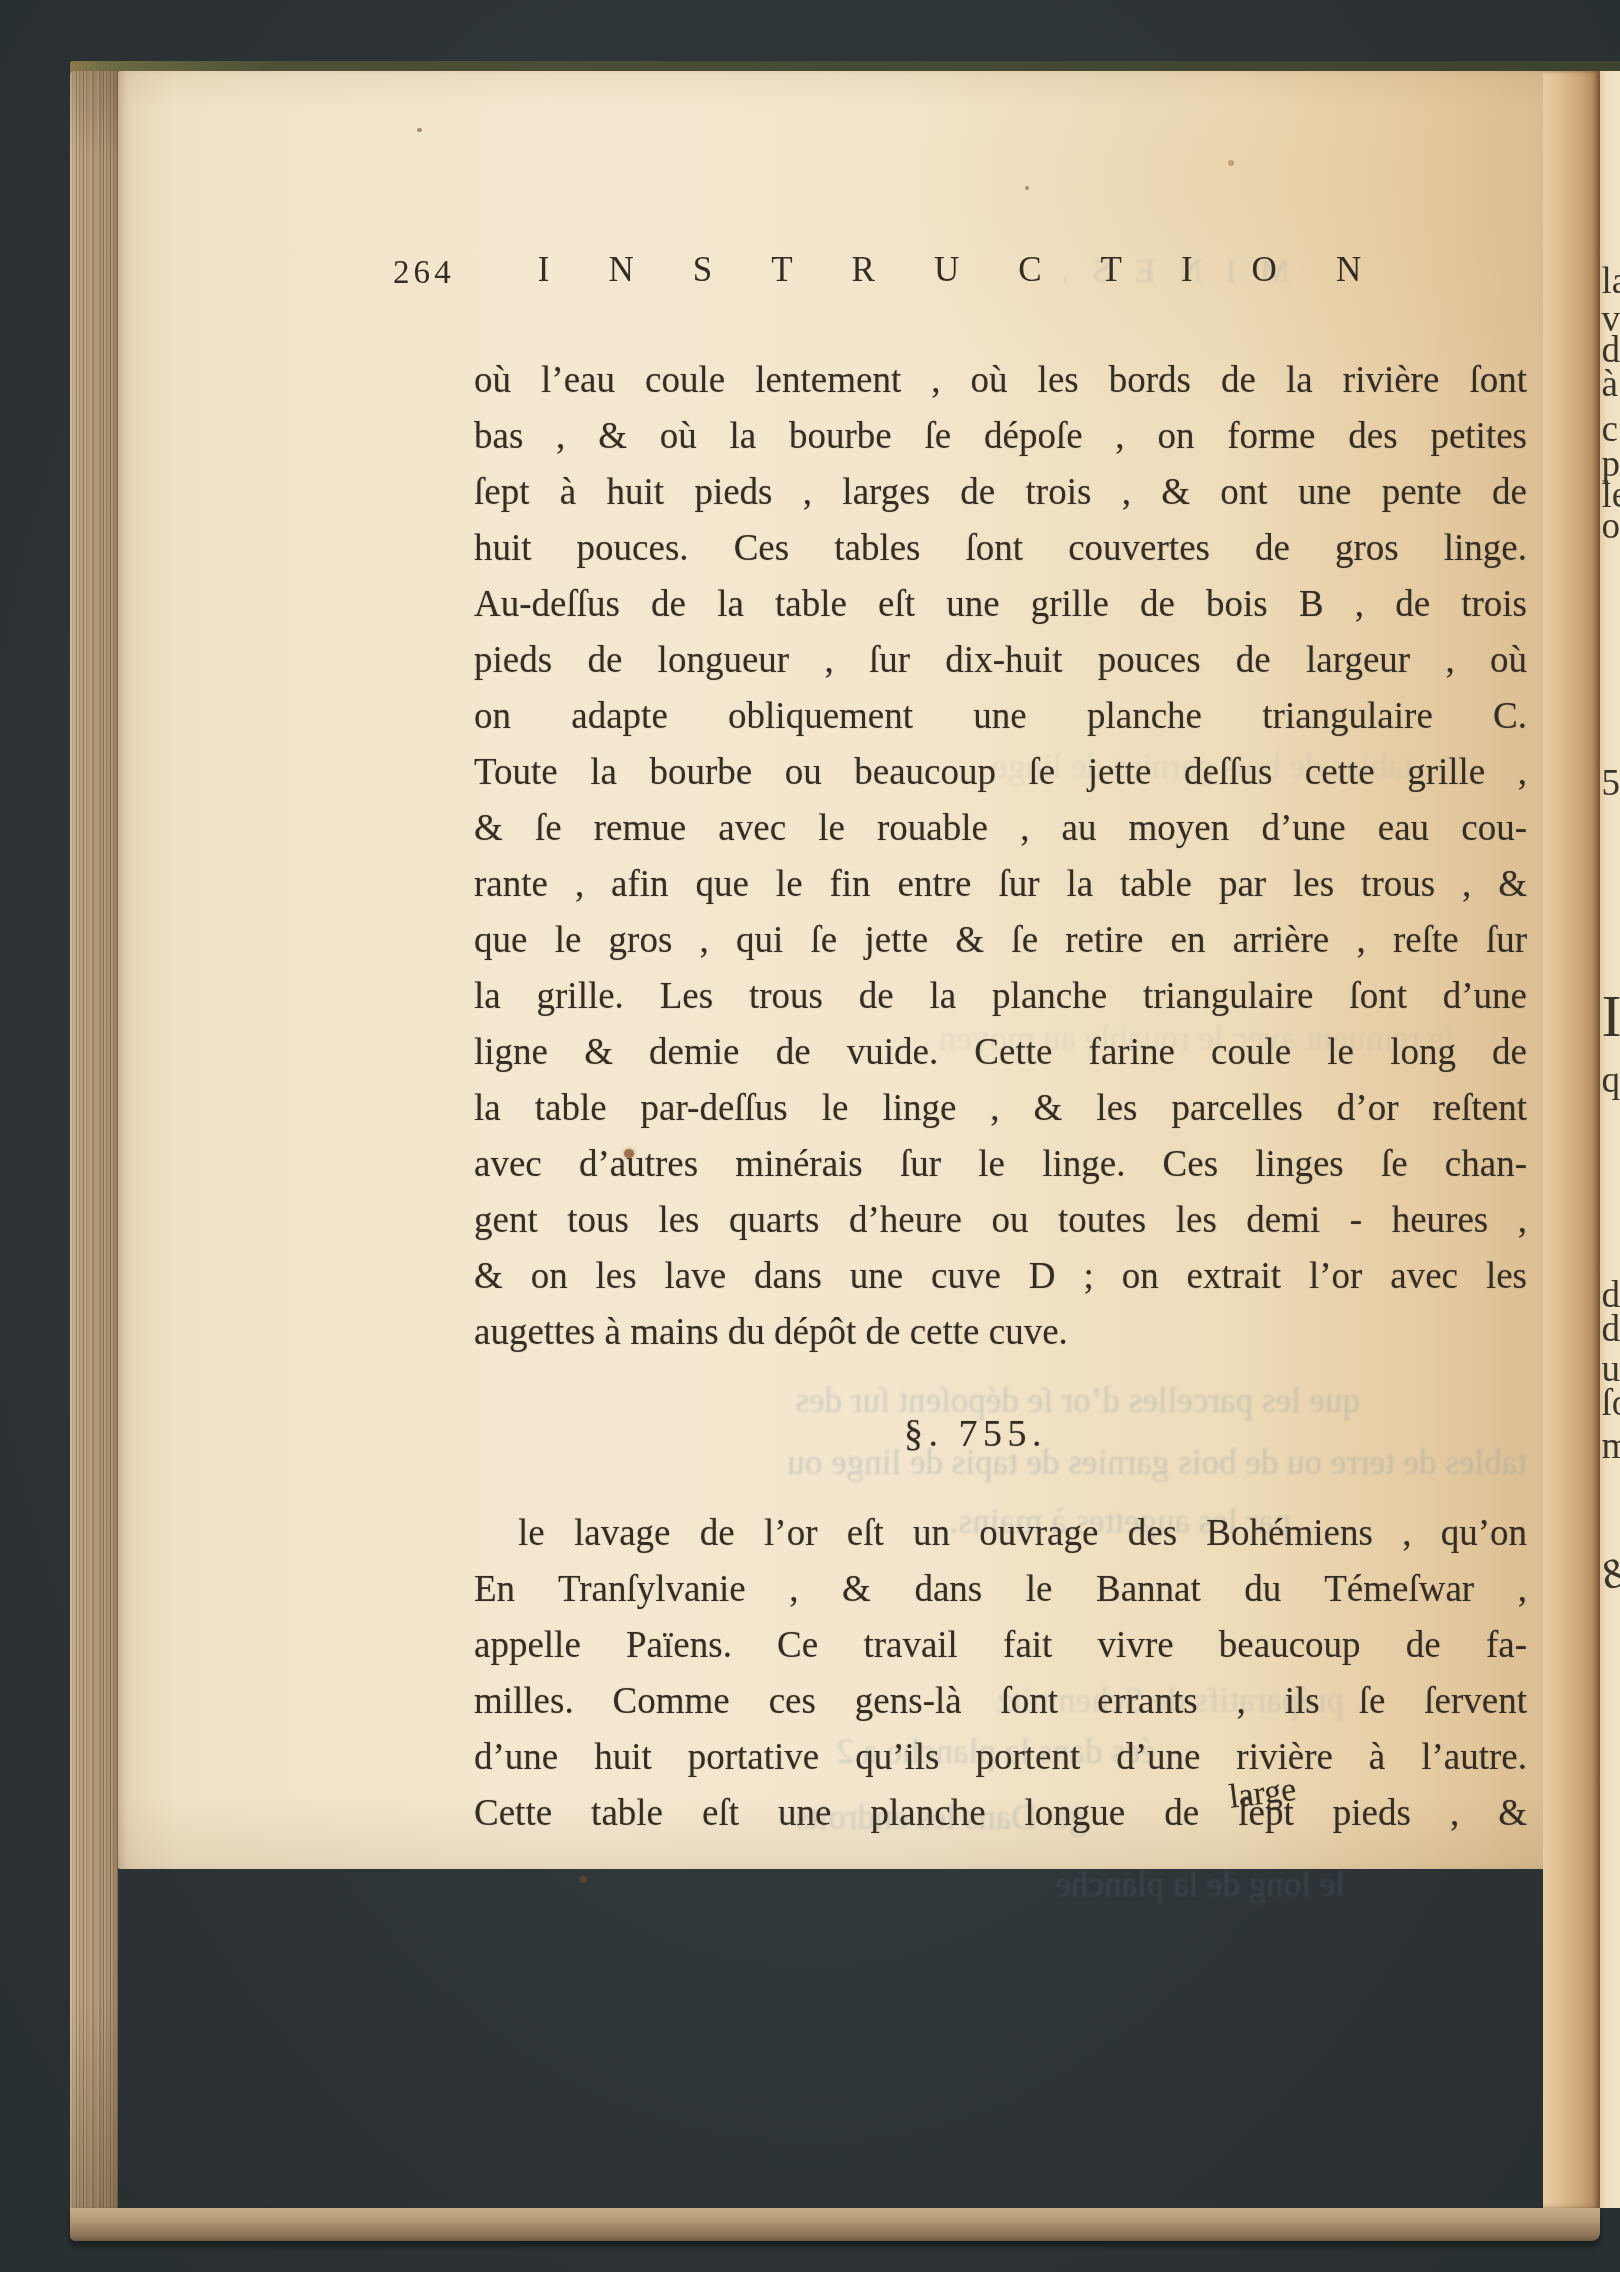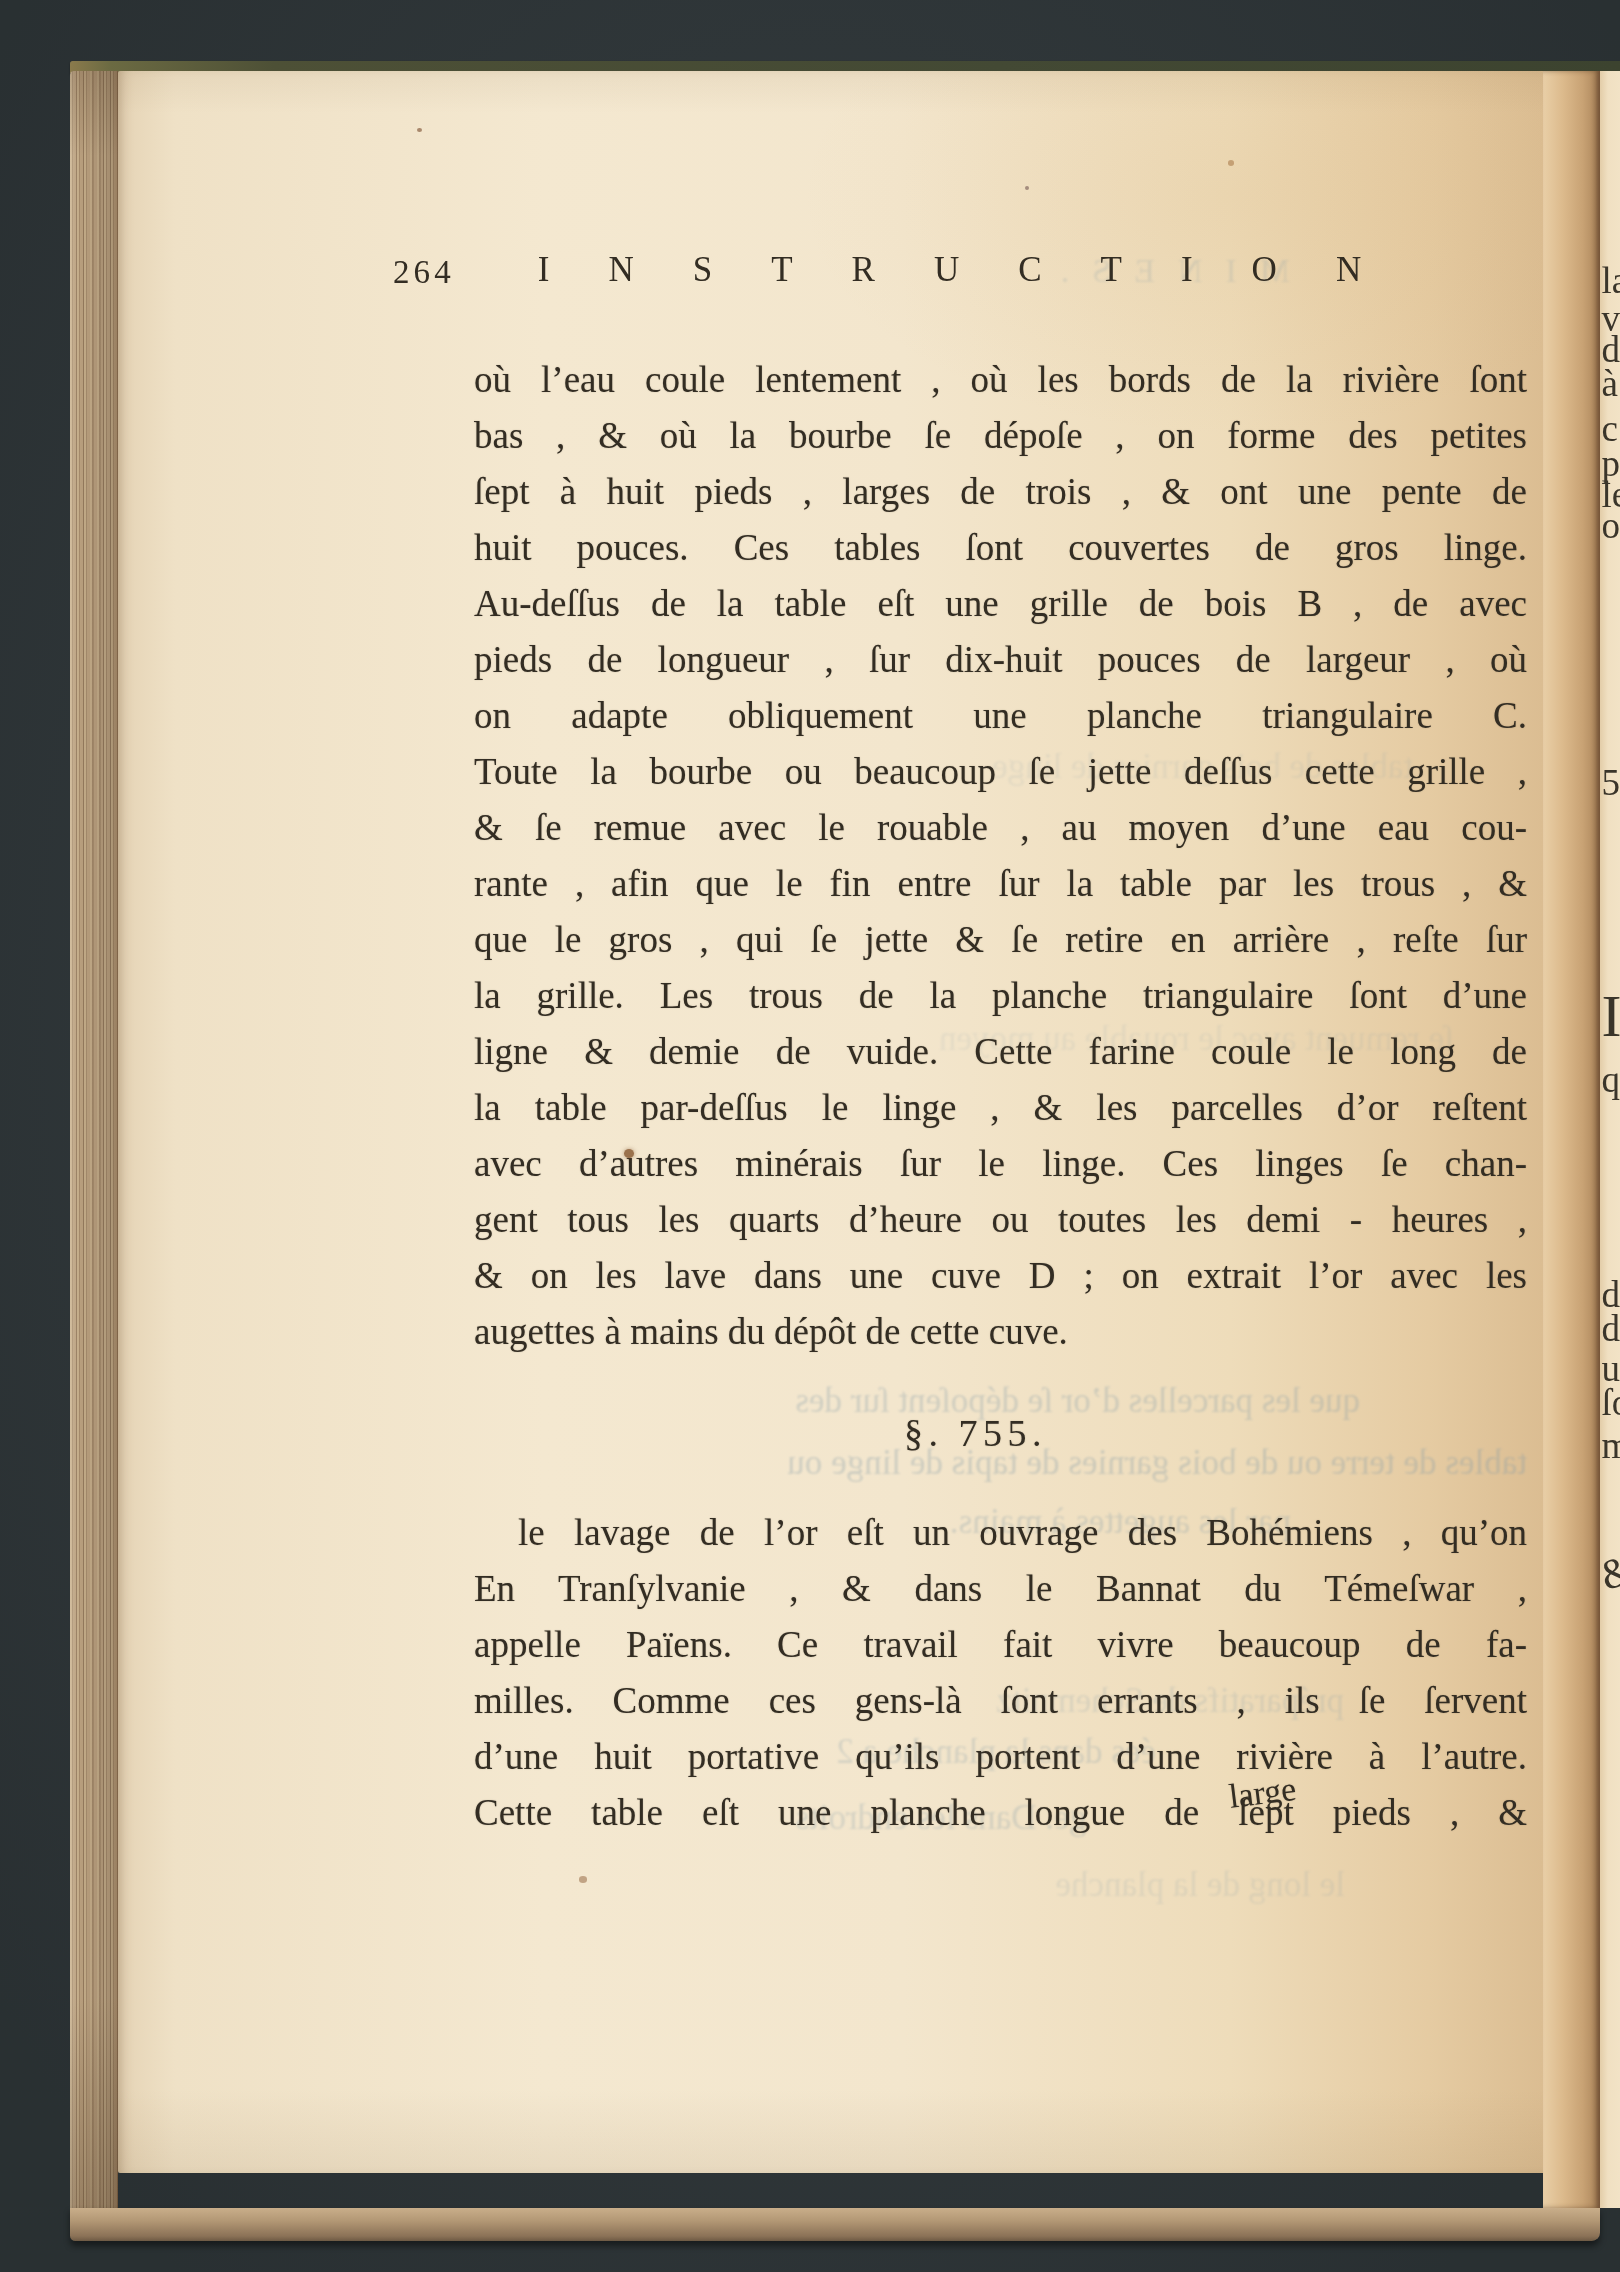--- a/index.html
+++ b/index.html
@@ -28,21 +28,21 @@
   }
   
   .bottom-edge{
     position:absolute;left:70px;top:2208px;width:1530px;height:33px;
     background:linear-gradient(180deg,#c9ae8a 0,#b29774 40%,#8b7257 85%,#6e5a44 100%);
     border-radius:0 0 8.2px 5.5px;
     box-shadow:0 4.1px 6.8px rgba(0,0,0,.45);
   }
   
   .page{
-    position:absolute;left:118px;top:71px;width:1425px;height:2102px;
+    position:absolute;left:118px;top:71px;width:1425px;height:1798px;
     background:
       radial-gradient(ellipse 613px 341px at 78% 6%, rgba(205,160,95,.12), rgba(0,0,0,0) 70%),
       linear-gradient(180deg, rgba(120,90,50,.08) 0, rgba(0,0,0,0) 2%, rgba(0,0,0,0) 96%, rgba(120,90,50,.10) 100%),
       linear-gradient(90deg,#e5d3b5 0,#efe1c6 4%,#f4e8d0 30%,#f3e6cd 55%,#eedcba 78%,#e5cba2 92%,#dbbd92 100%),
       #f2e5cc;
     box-shadow:inset 9.5px 0 12.3px -8.2px rgba(90,60,30,.35);
     border-radius:2px 0 0 2px;
     color:#332d23;
   }
   
@@ -111,21 +111,21 @@
 
     <div class="page-number">264</div>
 
     <div class="running-header">INSTRUCTION</div>
 
     <div class="para para1">
         <div class="tline">où l’eau coule lentement , où les bords de la rivière ſont</div>
         <div class="tline">bas , &amp; où la bourbe ſe dépoſe , on forme des petites</div>
         <div class="tline">ſept à huit pieds , larges de trois , &amp; ont une pente de</div>
         <div class="tline">huit pouces. Ces tables ſont couvertes de gros linge.</div>
-        <div class="tline">Au-deſſus de la table eſt une grille de bois B , de avec</div>
+        <div class="tline">Au-deſſus de la table eſt une grille de bois B , de trois</div>
         <div class="tline">pieds de longueur , ſur dix-huit pouces de largeur , où</div>
         <div class="tline">on adapte obliquement une planche triangulaire C.</div>
         <div class="tline">Toute la bourbe ou beaucoup ſe jette deſſus cette grille ,</div>
         <div class="tline">&amp; ſe remue avec le rouable , au moyen d’une eau cou-</div>
         <div class="tline">rante , afin que le fin entre ſur la table par les trous , &amp;</div>
         <div class="tline">que le gros , qui ſe jette &amp; ſe retire en arrière , reſte ſur</div>
         <div class="tline">la grille. Les trous de la planche triangulaire ſont d’une</div>
         <div class="tline">ligne &amp; demie de vuide. Cette farine coule le long de</div>
         <div class="tline">la table par-deſſus le linge , &amp; les parcelles d’or reſtent</div>
         <div class="tline">avec d’autres minérais ſur le linge. Ces linges ſe chan-</div>

